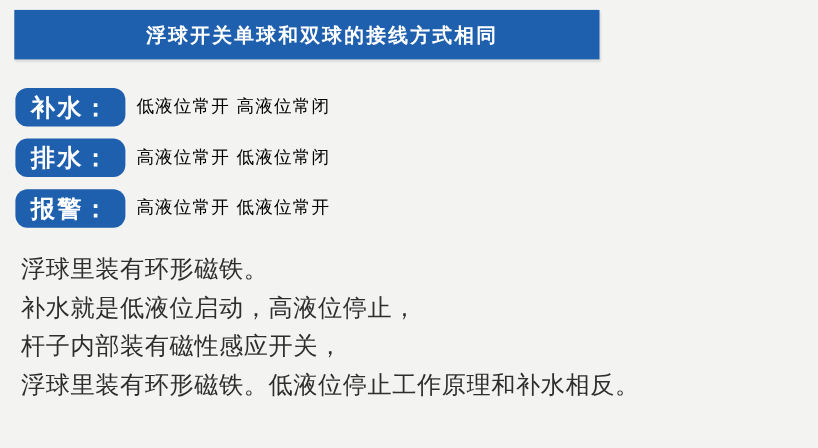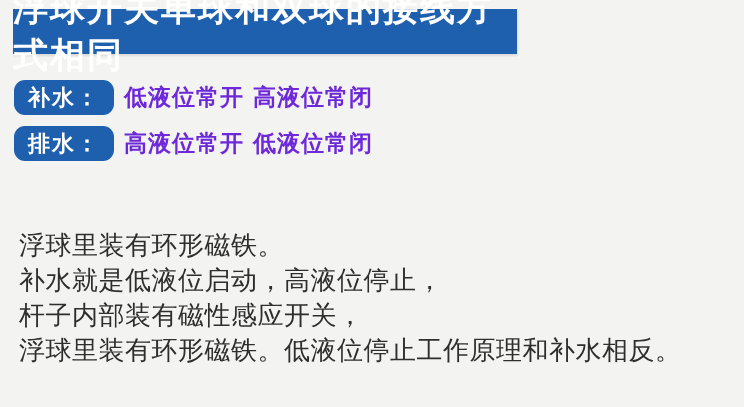--- a/index.html
+++ b/index.html
@@ -23,24 +23,25 @@
     position: absolute;
     left: 13px;
     top: 9px;
     width: 504px;
     height: 45px;
     background: #1e5fae;
     color: #ffffff;
     display: flex;
     align-items: center;
     justify-content: center;
-    font-size: 35px;
+    font-size: 18px;
     font-weight: bold;
     letter-spacing: 2px;
     box-shadow: 1px 2px 2px rgba(0,0,0,0.10);
+    padding-left: 28px;
   }
   
   .rules {
     position: absolute;
     left: 14px;
     top: 80px;
     text-align: right;
   }
   .rule-row {
     display: flex;
@@ -58,32 +59,31 @@
     background: #1e5fae;
     border-radius: 11px;
     color: #ffffff;
     font-size: 22px;
     font-weight: bold;
     letter-spacing: 2px;
     box-sizing: border-box;
   }
   .rule-text {
     margin-left: 10px;
-    font-size: 23px;
-    color: #6d28d9;
+    font-size: 16px;
+    color: #000000;
     letter-spacing: 1px;
     white-space: pre;
-    font-weight: bold;
   }
   
   .explanation {
     position: absolute;
     left: 19px;
     top: 228px;
-    font-size: 26px;
+    font-size: 22px;
     line-height: 35px;
     color: #2e2e2e;
     letter-spacing: 0.5px;
   }
   .explanation .line {
     white-space: pre;
   }
 </style>
 </head>
 <body>
@@ -99,20 +99,24 @@
     <div class="rule-row">
       <span class="badge">补水：</span>
       <span class="rule-text">低液位常开 高液位常闭</span>
     </div>
 
     <div class="rule-row">
       <span class="badge">排水：</span>
       <span class="rule-text">高液位常开 低液位常闭</span>
     </div>
 
+    <div class="rule-row">
+      <span class="badge">报警：</span>
+      <span class="rule-text">高液位常开 低液位常开</span>
+    </div>
 
   </div>
 
   <div class="explanation">
     <div class="line">浮球里装有环形磁铁。</div>
     <div class="line">补水就是低液位启动，高液位停止，</div>
     <div class="line">杆子内部装有磁性感应开关，</div>
     <div class="line">浮球里装有环形磁铁。低液位停止工作原理和补水相反。</div>
   </div>
 

